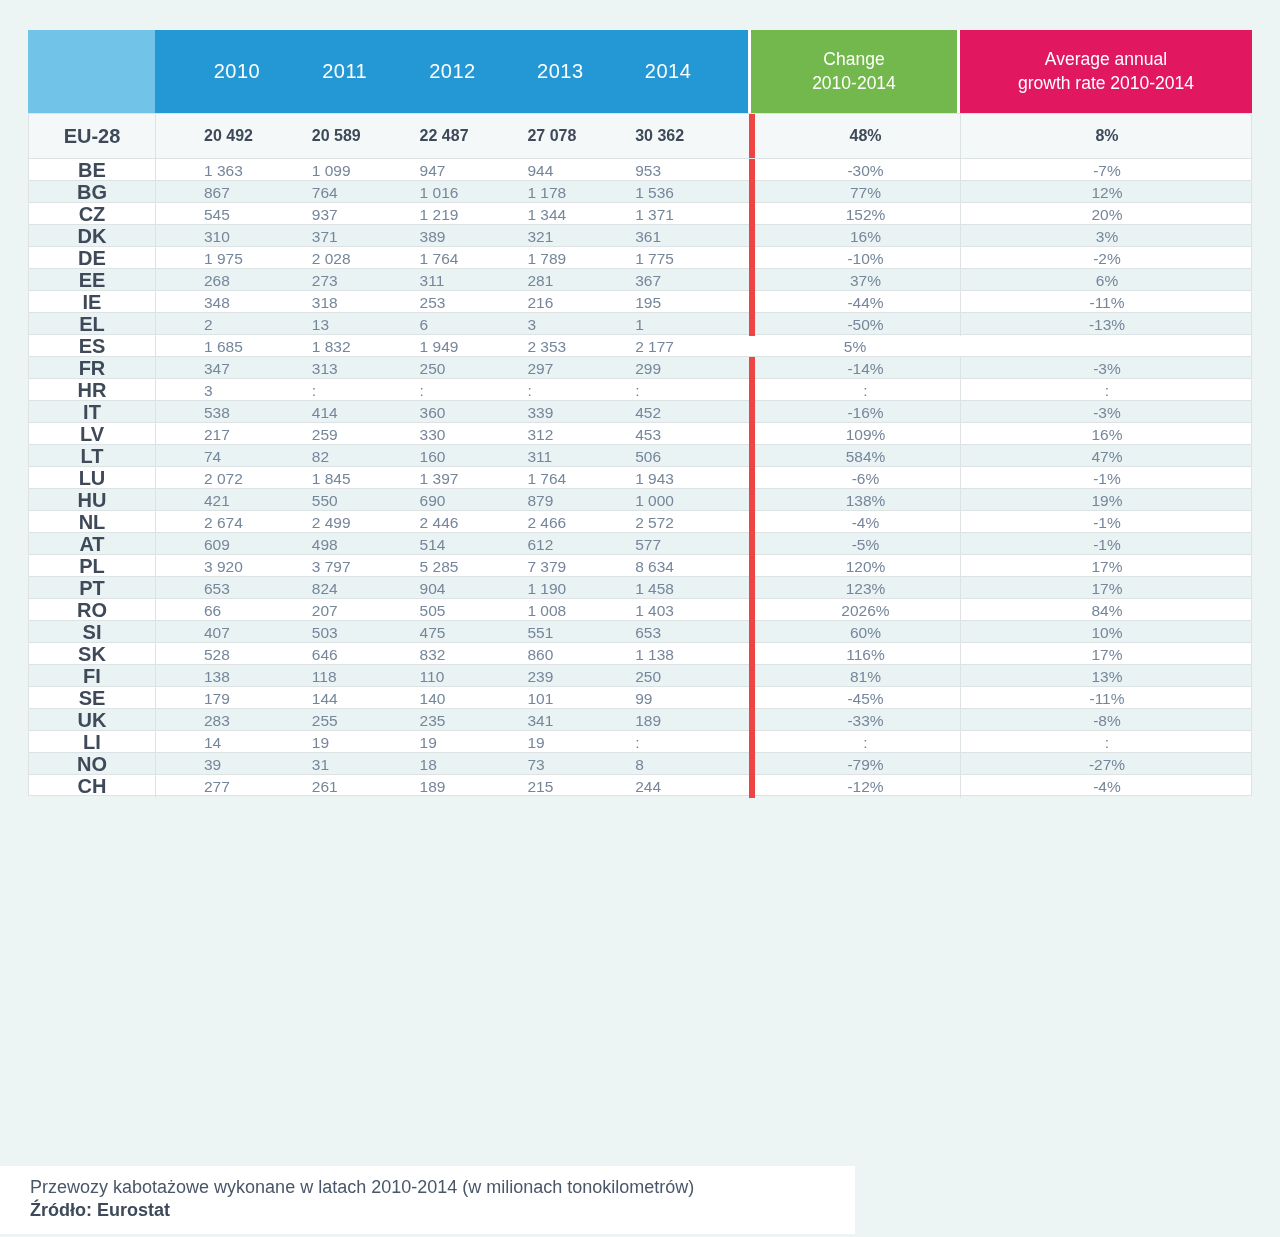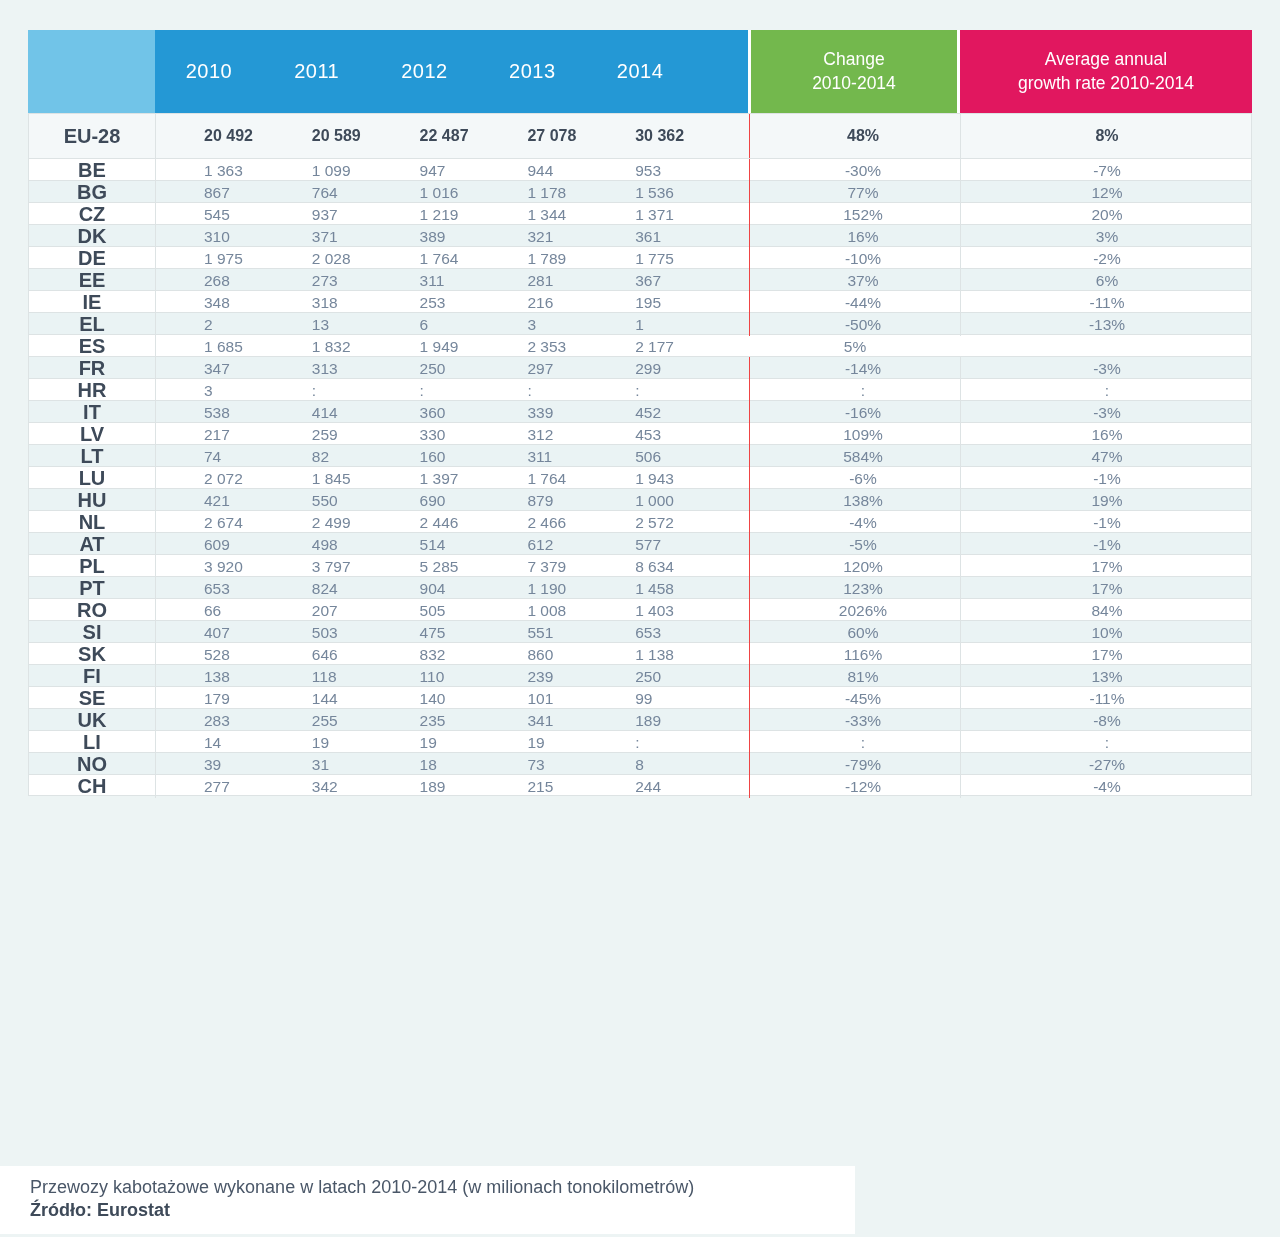--- a/index.html
+++ b/index.html
@@ -9,21 +9,21 @@
     background:#edf4f4;
     font-family:"Liberation Sans",sans-serif;
     overflow:hidden;
   }
   .data-table{position:absolute;left:28px;top:30px;width:1224px;}
   .thead{display:grid;grid-template-columns:127px 593px 212px 292px;height:83px;}
   .corner{background:#71c4e8;}
   .years-block{
     background:#2498d5;
     display:grid;grid-template-columns:repeat(5,107.8px);
-    box-sizing:border-box;
+    padding-left:28px;box-sizing:border-box;
     align-items:center;
   }
   .year-label{
     text-align:center;color:#ffffff;font-size:20px;font-weight:500;
     letter-spacing:0.5px;
   }
   .change-head,.avg-head{
     display:flex;align-items:center;justify-content:center;
     color:#ffffff;font-size:17.5px;font-weight:500;text-align:center;
     white-space:pre-line;line-height:1.35;box-sizing:border-box;
@@ -50,21 +50,21 @@
   .years-vals{
     display:grid;grid-template-columns:repeat(5,107.8px);
     padding-left:28px;box-sizing:border-box;height:100%;
   }
   .cell.val{
     justify-content:flex-start;padding-left:20px;
     font-size:15.5px;color:#75869b;
   }
   .cell.change{
     justify-content:center;font-size:15.5px;color:#75869b;
-    border-left:1px solid #ef4444;border-right:1px solid #dde3e4;padding-left:16px;
+    border-left:6px solid #ef4444;border-right:1px solid #dde3e4;padding-left:16px;
   }
   .cell.avg{justify-content:center;font-size:15.5px;color:#75869b;}
   .row.total .cell.val,
   .row.total .cell.change,
   .row.total .cell.avg{font-size:16px;font-weight:bold;color:#3e4a59;}
   .footer{
     position:absolute;left:0;top:1166px;width:855px;
     background:#ffffff;box-sizing:border-box;
     padding:9px 14px 11px 30px;
   }
@@ -435,21 +435,21 @@
             <div class="cell val">73</div>
             <div class="cell val">8</div>
           </div>
           <div class="cell change">-79%</div>
           <div class="cell avg">-27%</div>
         </div>
         <div class="row">
           <div class="cell label">CH</div>
           <div class="years-vals">
             <div class="cell val">277</div>
-            <div class="cell val">342</div>
+            <div class="cell val">261</div>
             <div class="cell val">189</div>
             <div class="cell val">215</div>
             <div class="cell val">244</div>
           </div>
           <div class="cell change">-12%</div>
           <div class="cell avg">-4%</div>
         </div>
       </div>
   </div>
   <div class="footer">

